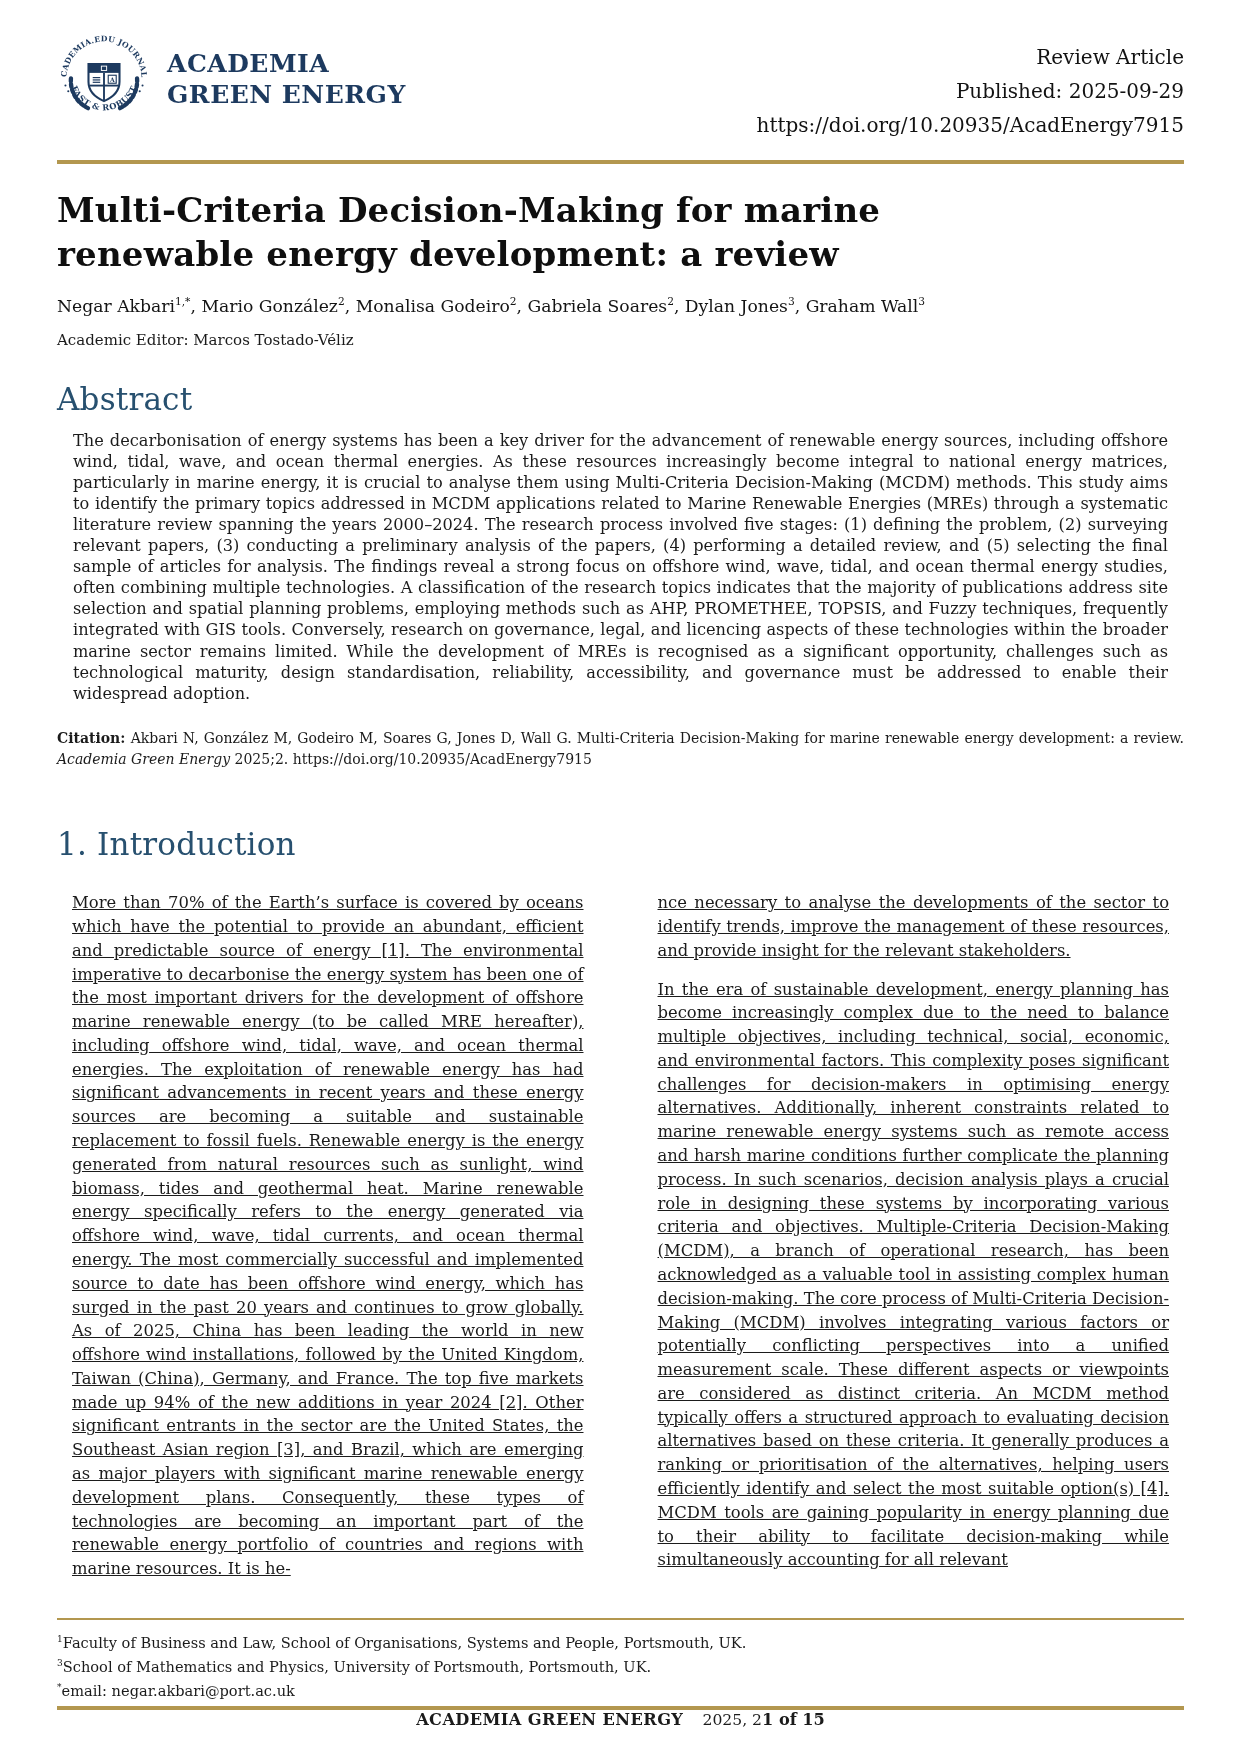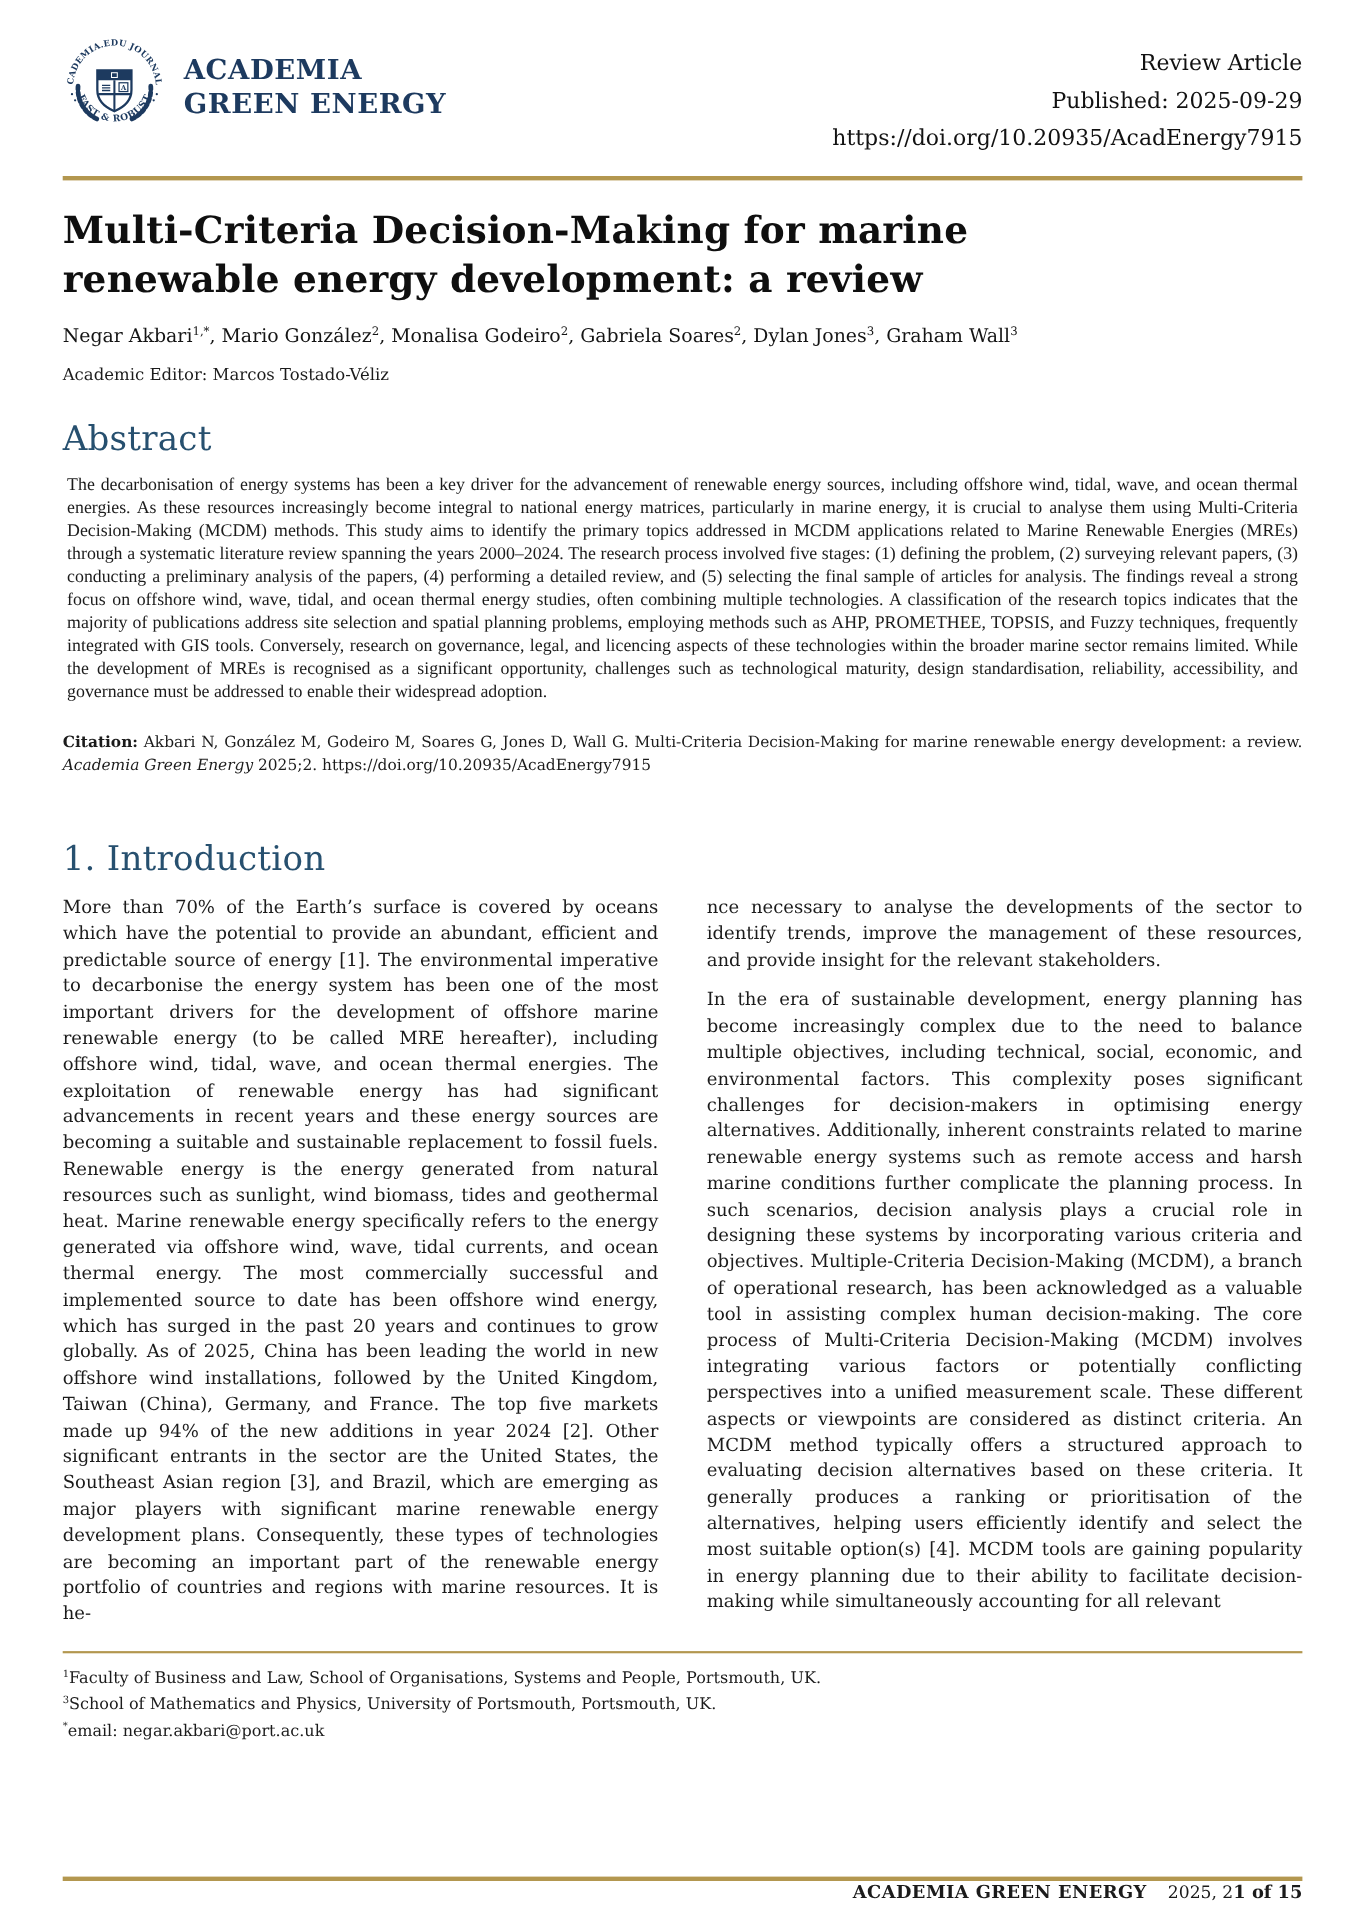--- a/index.html
+++ b/index.html
@@ -42,45 +42,45 @@
   sup { font-size: 0.62em; line-height: 0; }
   .editor { font-size: 15px; margin-top: 15px; }
 
   h2.section {
     color: #27506f; font-size: 31px; font-weight: normal;
     margin: 32px 0 0; letter-spacing: 0.2px;
   }
   h2.intro { margin-top: 42px; }
 
   .abstract-text {
-    font-size: 16.2px; line-height: 1.3; text-align: justify; margin: 13px 4px 0; font-family: Liberation Serif, serif;
+    font-size: 16.2px; line-height: 1.3; text-align: justify; margin: 13px 16px 0;
   }
   .kw { font-size: 16.4px; margin-top: 34px; }
   .kw .label { font-weight: bold; }
   .kw .it { font-style: italic; }
   .citation { font-size: 14px; line-height: 1.52; margin-top: 24px; text-align: justify; }
   .citation .label { font-weight: bold; }
   .citation .it { font-style: italic; }
   .citation a { color: inherit; text-decoration: none; }
 
   
   .columns { display: flex; gap: 44px; margin-top: 14px; }
   .col { flex: 1 1 0; font-size: 16.4px; line-height: 1.45; text-align: justify; }
-  .col p { margin: 0; }
+  .col p { margin: 15px; text-decoration: underline; }
   .col p + p { margin-top: 13px; }
 
   
   .fn-rule { border: none; height: 2.5px; background: #b3974f; margin: 22px 0 0; }
   .footnotes { margin-top: 11px; font-size: 14.6px; line-height: 1.62; }
   .footnotes p { margin: 0; }
   .footnotes a { color: inherit; text-decoration: none; margin-top: 22px; }
 
   
   .footer-rule { border: none; height: 4px; background: #b3974f; margin: auto 0 0; }
-  .footer { display: flex; justify-content: flex-end; align-items: baseline; font-size: 16.2px; }
+  .footer { display: flex; justify-content: center; align-items: baseline; font-size: 16.2px; }
   .footer .jname { font-weight: bold; letter-spacing: 0.4px; }
   .footer .issue { margin-left: 14px; font-size: 15.6px; }
   .footer .pageno { font-weight: bold; }
 </style>
 </head>
 <body>
 
 <div class="page">
 
   <div class="header">

